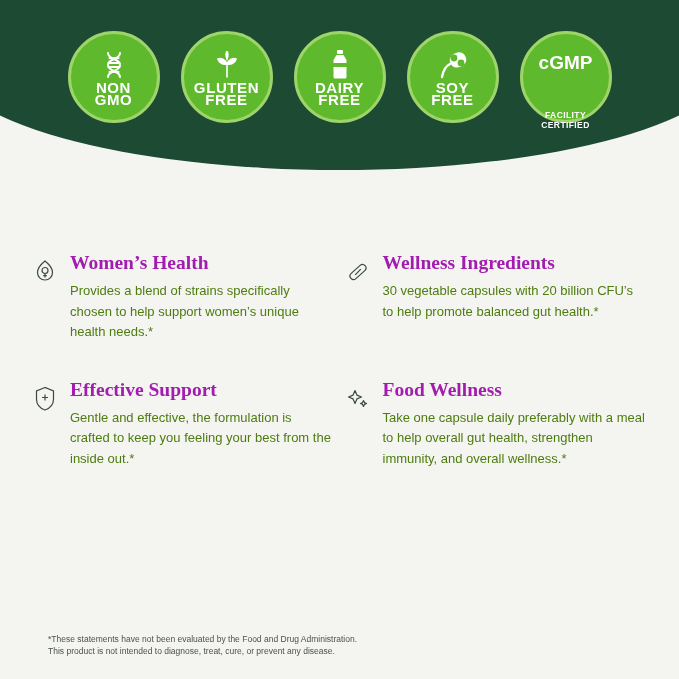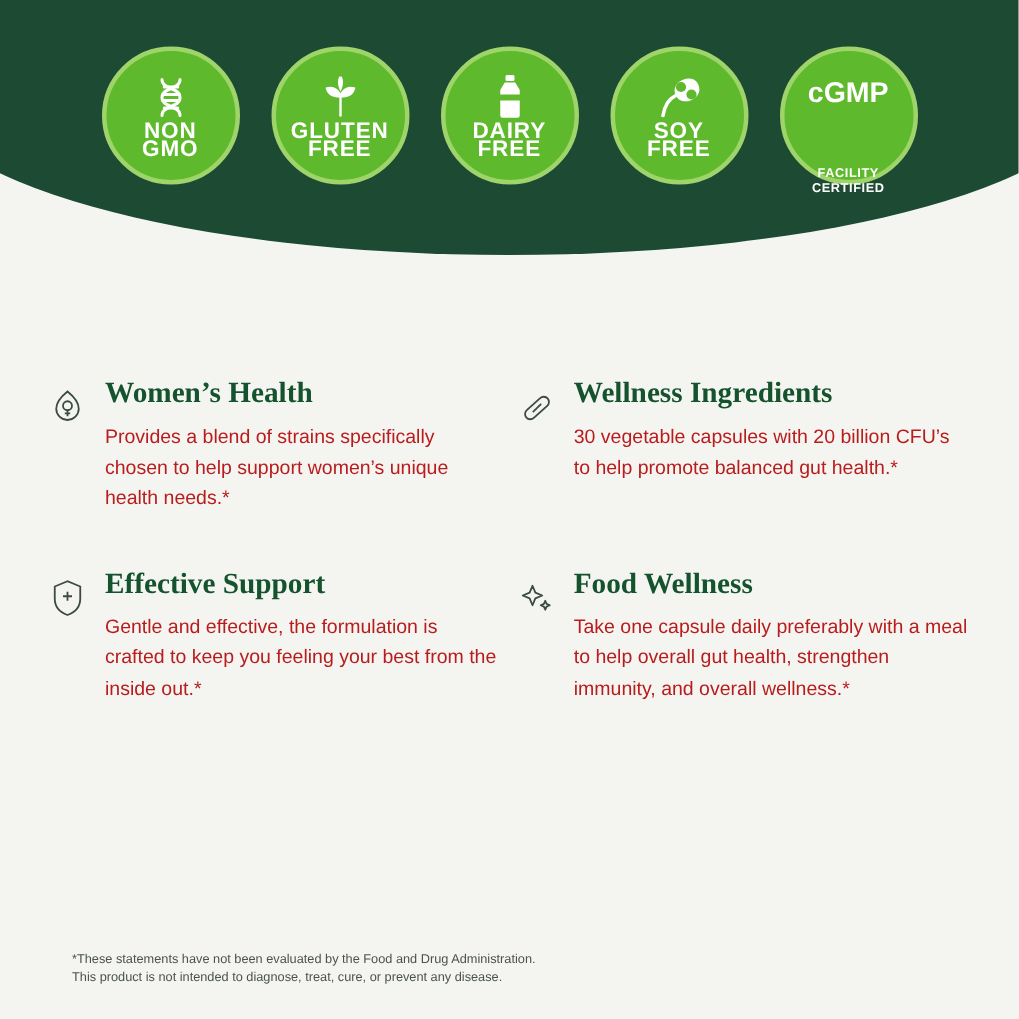--- a/index.html
+++ b/index.html
@@ -115,28 +115,28 @@
     align-items: center;
     justify-content: center;
   }
   .feature-body {
     flex: 1;
   }
   .feature-title {
     font-family: "Liberation Serif", serif;
     font-size: 19.5px;
     font-weight: bold;
-    color: #14532d;
+    color: #a21caf;
     margin: 0 0 7px 0;
     line-height: 22px;
   }
   .feature-text {
     font-size: 13px;
     line-height: 20.5px;
-    color: #b91c1c;
+    color: #4d7c0f;
     margin: 0;
   }
 
   
   .disclaimer {
     position: absolute;
     left: 48px;
     bottom: 22px;
     width: 500px;
     font-size: 8.5px;

